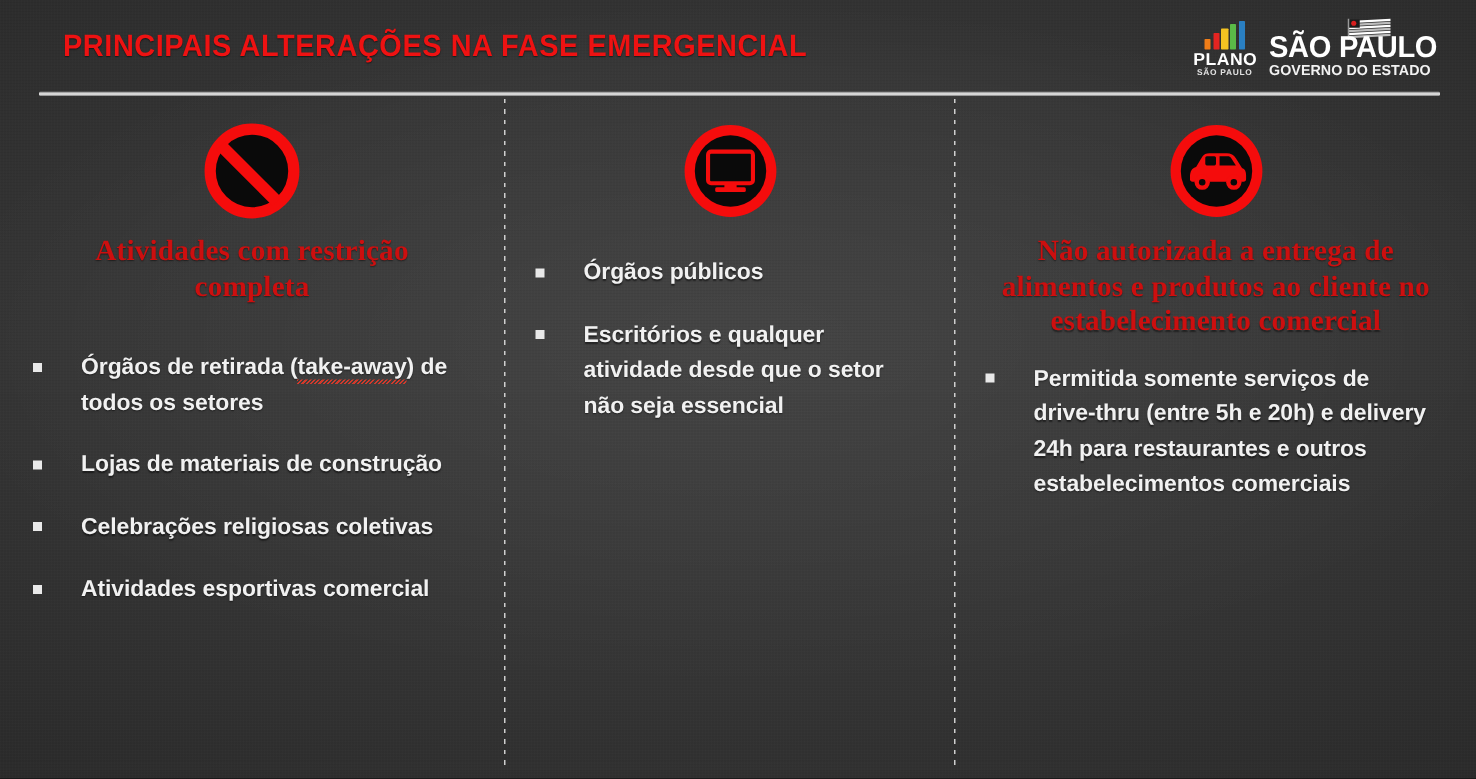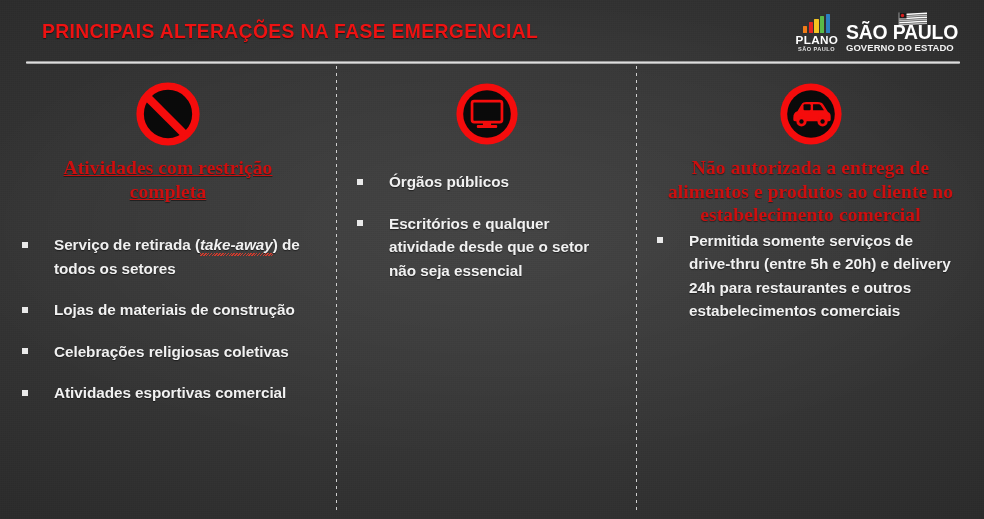--- a/index.html
+++ b/index.html
@@ -118,29 +118,29 @@
     margin-top:8px;
     text-align:center;
     color:#cc0f0f;
     font-family:"Liberation Serif", serif;
     font-weight:bold;
     font-size:19.5px;
     line-height:23.5px;
     letter-spacing:0.1px;
     text-shadow:0 1px 1px rgba(0,0,0,0.45);
   }
-  #col-1 .col-heading { padding:0 42px;text-decoration:underline; }
+  #col-1 .col-heading { padding:0 42px; }
   #col-2 .col-heading { padding:0 14px; }
   #col-3 .col-heading { padding:0 26px; }
 
   
   .bullets { list-style:none; margin:0; padding:0; }
   #col-1 .bullets { margin-top:30px; padding-left:18px; padding-right:14px; }
   #col-2 .bullets { margin-top:22px; padding-left:16px; padding-right:18px; }
-  #col-3 .bullets { margin-top:2px; padding-left:16px; padding-right:28px; }
+  #col-3 .bullets { margin-top:14px; padding-left:16px; padding-right:28px; }
 
   .bullets li {
     position:relative;
     display:block;
     padding-left:36px;
     color:#f1f1f1;
     font-size:15.3px;
     font-weight:bold;
     line-height:23.5px;
     letter-spacing:-0.05px;
@@ -150,21 +150,21 @@
   #col-3 .bullets li { margin-bottom:0; }
 
   .bullets li::before {
     content:"";
     position:absolute;
     left:4px; top:8.5px;
     width:6px; height:6px;
     background:#e9e9e9;
   }
 
-  .mis { font-style:italic; font-weight:bold; position:relative; }
+  .mis { font-weight:bold; position:relative; }
   .mis::after {
     content:"";
     position:absolute;
     left:0; right:0; bottom:-3px; height:3px;
     background-image:
       repeating-linear-gradient(135deg, #d93a2b 0px, #d93a2b 1px, rgba(0,0,0,0) 1px, rgba(0,0,0,0) 2px);
     opacity:0.95;
   }
 </style>
 </head>
@@ -219,21 +219,21 @@
   <div class="column" id="col-1">
     <div class="icon-wrap">
       <svg width="68" height="68" viewBox="0 0 100 100">
         <circle cx="50" cy="50" r="45" fill="#0a0a0a"></circle>
         <circle cx="50" cy="50" r="41" fill="none" stroke="#f50c0c" stroke-width="11"></circle>
         <path d="M24 21 L79 76 L70 84 L15 29 Z" fill="#f50c0c"></path>
       </svg>
     </div>
     <div class="col-heading">Atividades com restrição completa</div>
     <ul class="bullets">
-      <li><span>Serviço de retirada (</span><span class="mis">take-away</span><span>) de todos os setores</span></li>
+      <li><span>Órgãos de retirada (</span><span class="mis">take-away</span><span>) de todos os setores</span></li>
       <li>Lojas de materiais de construção</li>
       <li>Celebrações religiosas coletivas</li>
       <li>Atividades esportivas comercial</li>
     </ul>
   </div>
 
   <div class="column" id="col-2">
     <div class="icon-wrap">
       <svg width="68" height="68" viewBox="0 0 100 100">
         <circle cx="50" cy="50" r="45" fill="#f50c0c"></circle>

